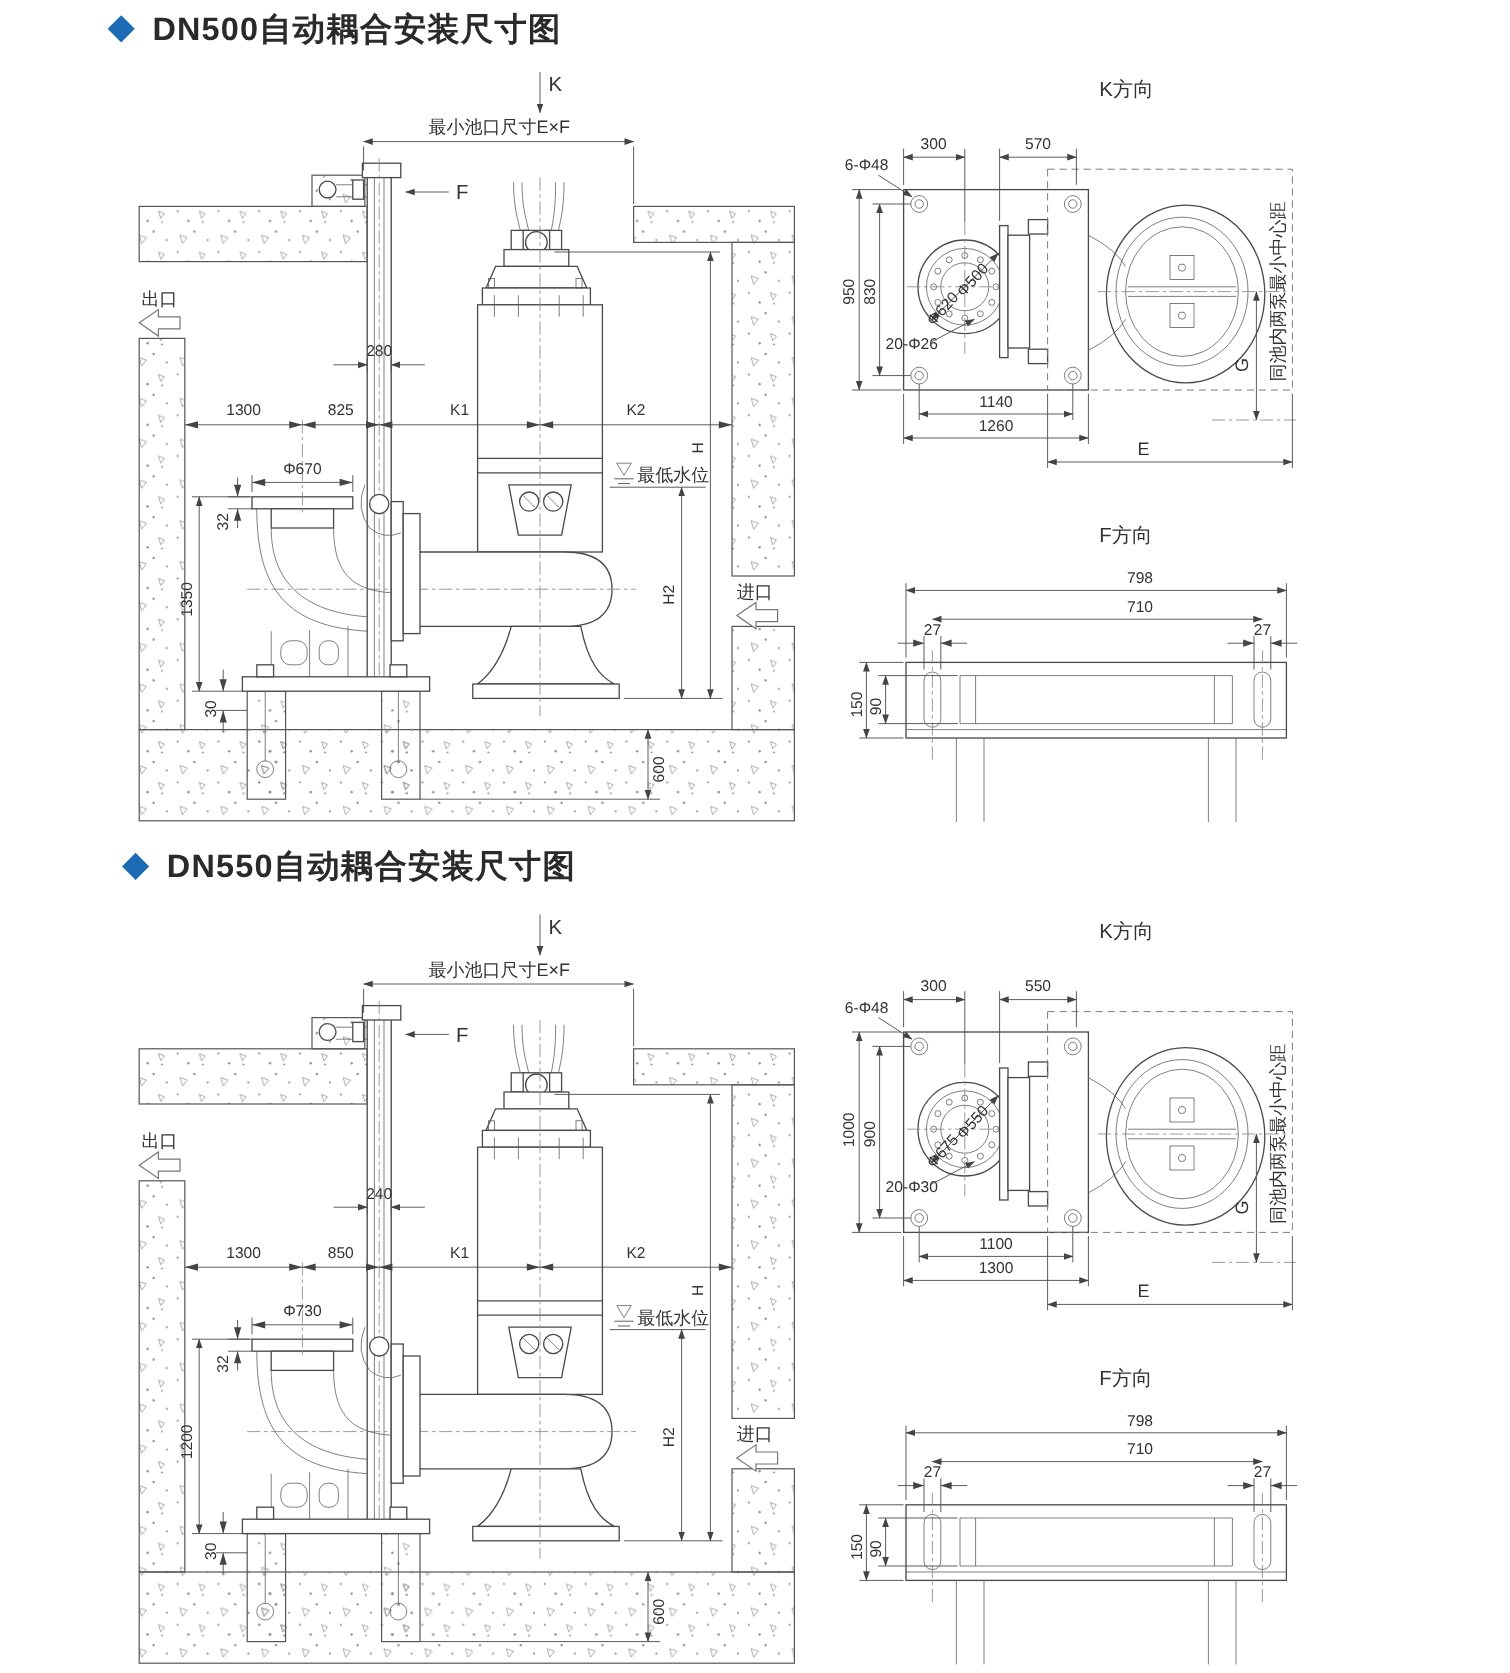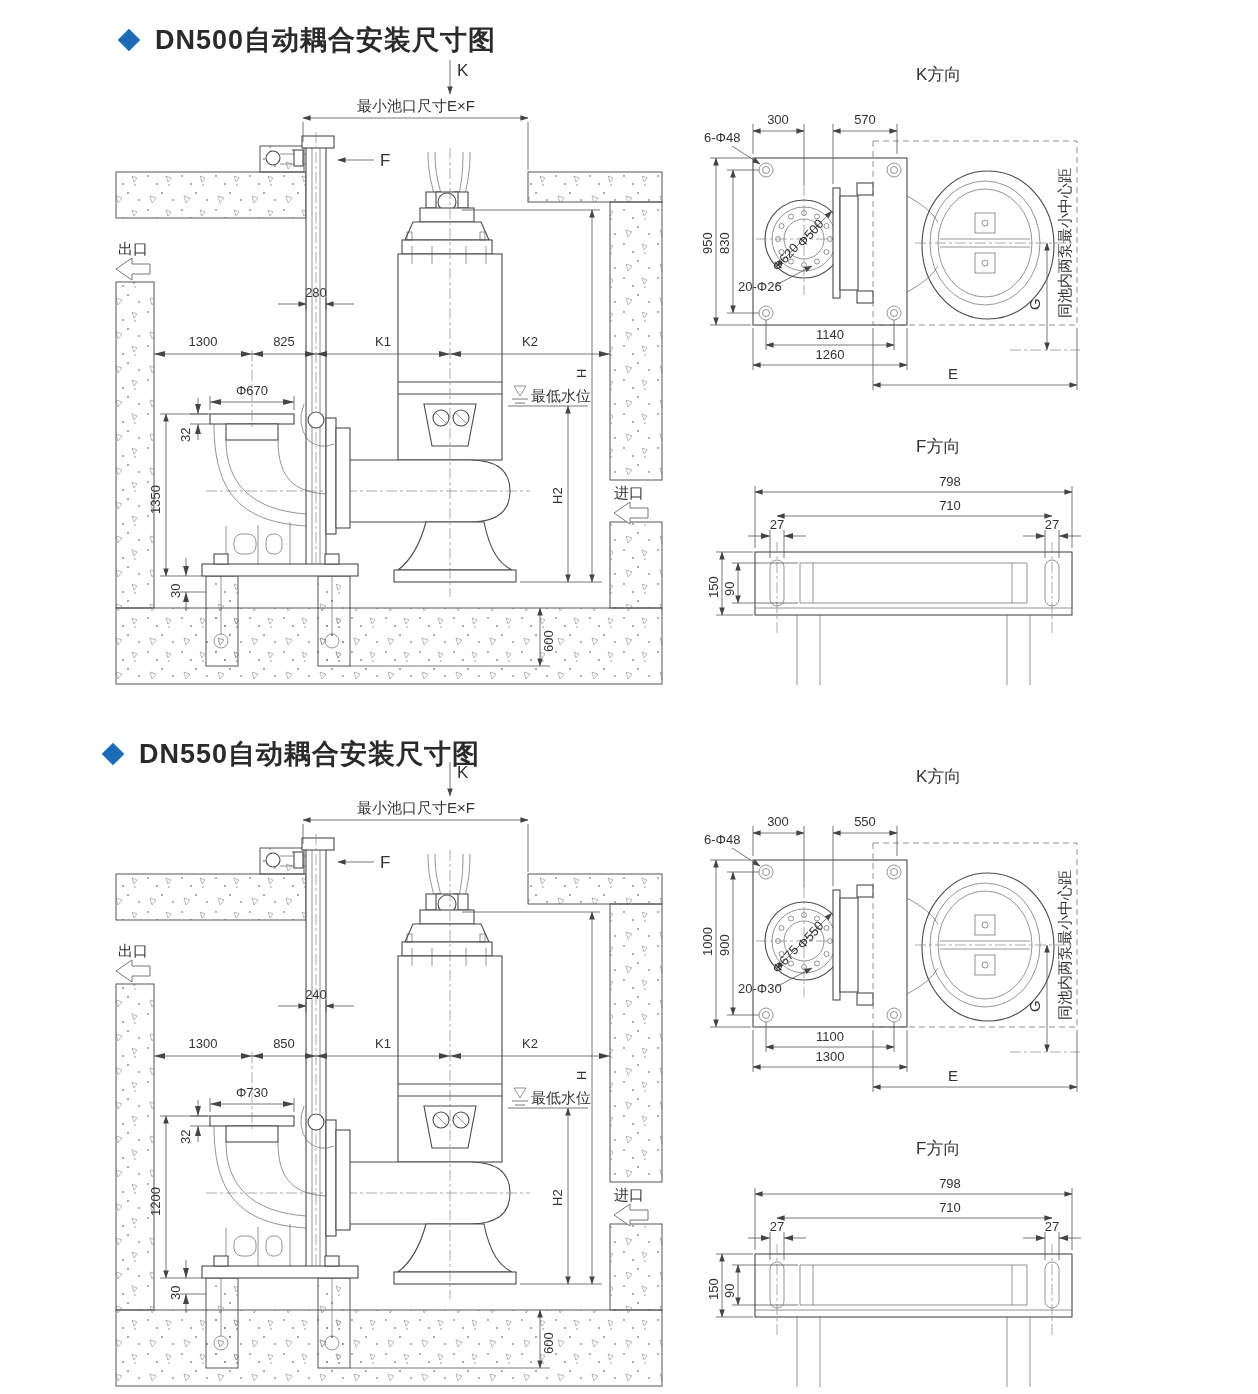--- a/index.html
+++ b/index.html
@@ -36,21 +36,21 @@
       <circle cx="4" cy="22" r=".9" fill="#8d8d8d"></circle>
       <circle cx="13" cy="30" r="1" fill="#8d8d8d"></circle>
       <circle cx="25" cy="31" r=".8" fill="#8d8d8d"></circle>
     </pattern>
     <marker id="arr" viewBox="0 0 10 10" refX="9.5" refY="5" markerWidth="10" markerHeight="10" orient="auto-start-reverse">
       <path d="M0,1.5 L10,5 L0,8.5 z" fill="#444"></path>
     </marker>
   </defs>
 </svg>
 
-<div class="section-title abs" style="left:116px;top:6px;margin-top:16px;">
+<div class="section-title abs" style="left:88px;top:6px;">
   <svg width="26" height="26">
     <rect x="5" y="5" width="16" height="16" transform="rotate(45 13 13)" fill="#1c6cb5"></rect>
   </svg>
   <span class="ttl">DN500自动耦合安装尺寸图</span>
 </div>
 
 <svg class="abs" style="left:110px;top:52px;" width="560" height="640" viewBox="0 0 560 640">
   <g>
     <rect class="hatch" x="6" y="120" width="190" height="46"></rect>
     <rect class="hatch" x="150" y="94" width="44" height="26"></rect>
@@ -341,21 +341,21 @@
       <line class="dim" x1="53" y1="185" x2="16" y2="185"></line>
     <line class="dim" x1="22" y1="122" x2="22" y2="185" marker-start="url(#arr)" marker-end="url(#arr)"></line>
     <text class="txt" transform="translate(18,168) rotate(-90)">150</text>
     <line class="dim" x1="98" y1="133" x2="32" y2="133"></line>
       <line class="dim" x1="98" y1="173" x2="32" y2="173"></line>
     <line class="dim" x1="38" y1="133" x2="38" y2="173" marker-start="url(#arr)" marker-end="url(#arr)"></line>
     <text class="txt" transform="translate(34,166) rotate(-90)">90</text>
   </g>
 </svg>
 
-<div class="section-title abs" style="left:100px;top:736px;text-align:right;">
+<div class="section-title abs" style="left:100px;top:704px;text-align:right;">
   <svg width="26" height="26">
     <rect x="5" y="5" width="16" height="16" transform="rotate(45 13 13)" fill="#1c6cb5"></rect>
   </svg>
   <span class="ttl">DN550自动耦合安装尺寸图</span>
 </div>
 
 <svg class="abs" style="left:110px;top:754px;" width="560" height="640" viewBox="0 0 560 640">
   <g>
     <rect class="hatch" x="6" y="120" width="190" height="46"></rect>
     <rect class="hatch" x="150" y="94" width="44" height="26"></rect>

